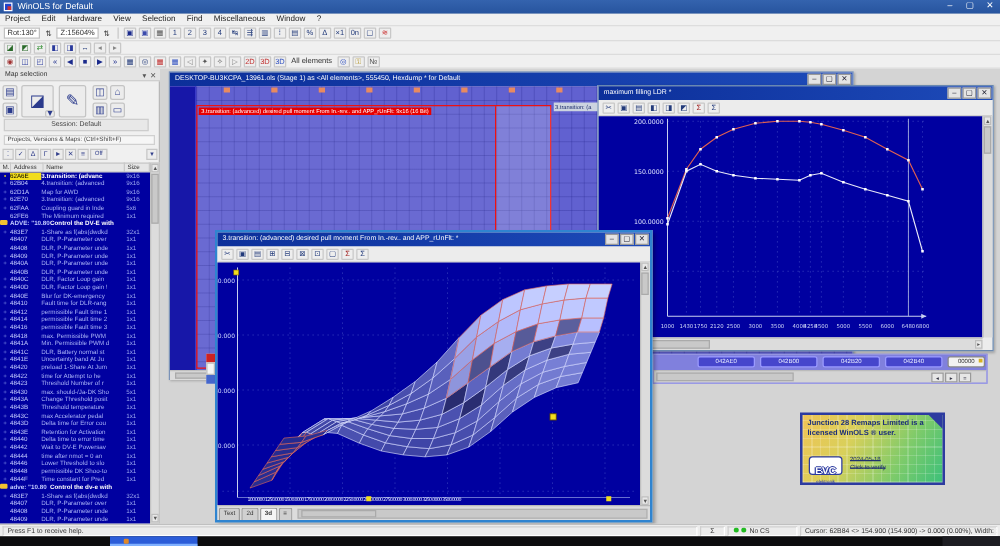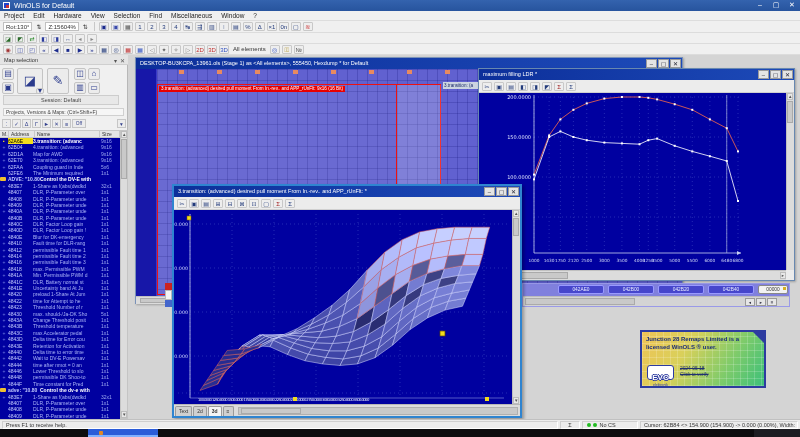--- a/index.html
+++ b/index.html
@@ -88,21 +88,21 @@
   #ldrhscroll .sthumb{top:1px;height:7px;left:9px;width:80px;}
   
   #mapwin{left:172px;top:184px;width:350px;height:234px;border:2px solid #2f84d0;background:#ececec;box-shadow:2px 2px 3px rgba(0,0,0,.3);}
   #map3d{position:absolute;left:0;top:24px;width:338px;height:194px;}
   #mapvscroll{position:absolute;right:0;top:24px;width:8px;height:194px;background:#dcdcdc;border-left:1px solid #c0c0c0;}
   #maptabs{position:absolute;left:0;bottom:0;width:346px;height:12px;background:#dcdcdc;border-top:1px solid #b8b8b8;display:flex;align-items:flex-end;}
   .tab{height:10px;border:1px solid #9a9a9a;border-bottom:none;background:#d0d0d0;font-size:5px;line-height:9px;padding:0 3px;color:#333;border-radius:2px 2px 0 0;margin-left:1px;}
   .tab.active{background:#f4f4f4;font-weight:bold;}
   #maptabs .hsc{flex:1;height:8px;margin:0 2px 1px 4px;background:#c9c9c9;border:1px solid #b0b0b0;position:relative;}
   
-  #license{left:640px;top:330px;width:126px;height:58px;border:2px solid #2d3ba0;background:
+  #license{left:640px;top:330px;width:116px;height:58px;border:2px solid #2d3ba0;background:
      repeating-linear-gradient(0deg,rgba(255,255,255,.18) 0 1px,transparent 1px 7px),
      repeating-linear-gradient(90deg,rgba(255,255,255,.18) 0 1px,transparent 1px 7px),
      linear-gradient(120deg,#efc356 0%,#d9d05a 35%,#7ecb6a 70%,#3cc07a 100%);}
   #license .corner{position:absolute;right:0;top:0;width:0;height:0;border-left:11px solid transparent;border-top:11px solid #2d3ba0;}
   #license .txt{position:absolute;left:4px;top:4px;width:100px;font-size:6px;line-height:7.5px;color:#1c2f7a;font-weight:bold;}
   .evclogo{position:absolute;left:5px;bottom:6px;width:27px;height:15px;background:#fff;border:1.5px solid #2d3ba0;border-radius:3px;text-align:center;}
   .evclogo b{font-size:8px;color:#fff;letter-spacing:0;line-height:11px;text-shadow:-1px 0 #2d3ba0,1px 0 #2d3ba0,0 -1px #2d3ba0,0 1px #2d3ba0;}
   .evclogo i{display:block;font-size:3.5px;color:#2d3ba0;font-style:normal;line-height:3px;}
   #license .date{position:absolute;left:38px;bottom:9px;font-size:4.8px;color:#203070;line-height:5.5px;}
   #license .date div{text-decoration:line-through;}

